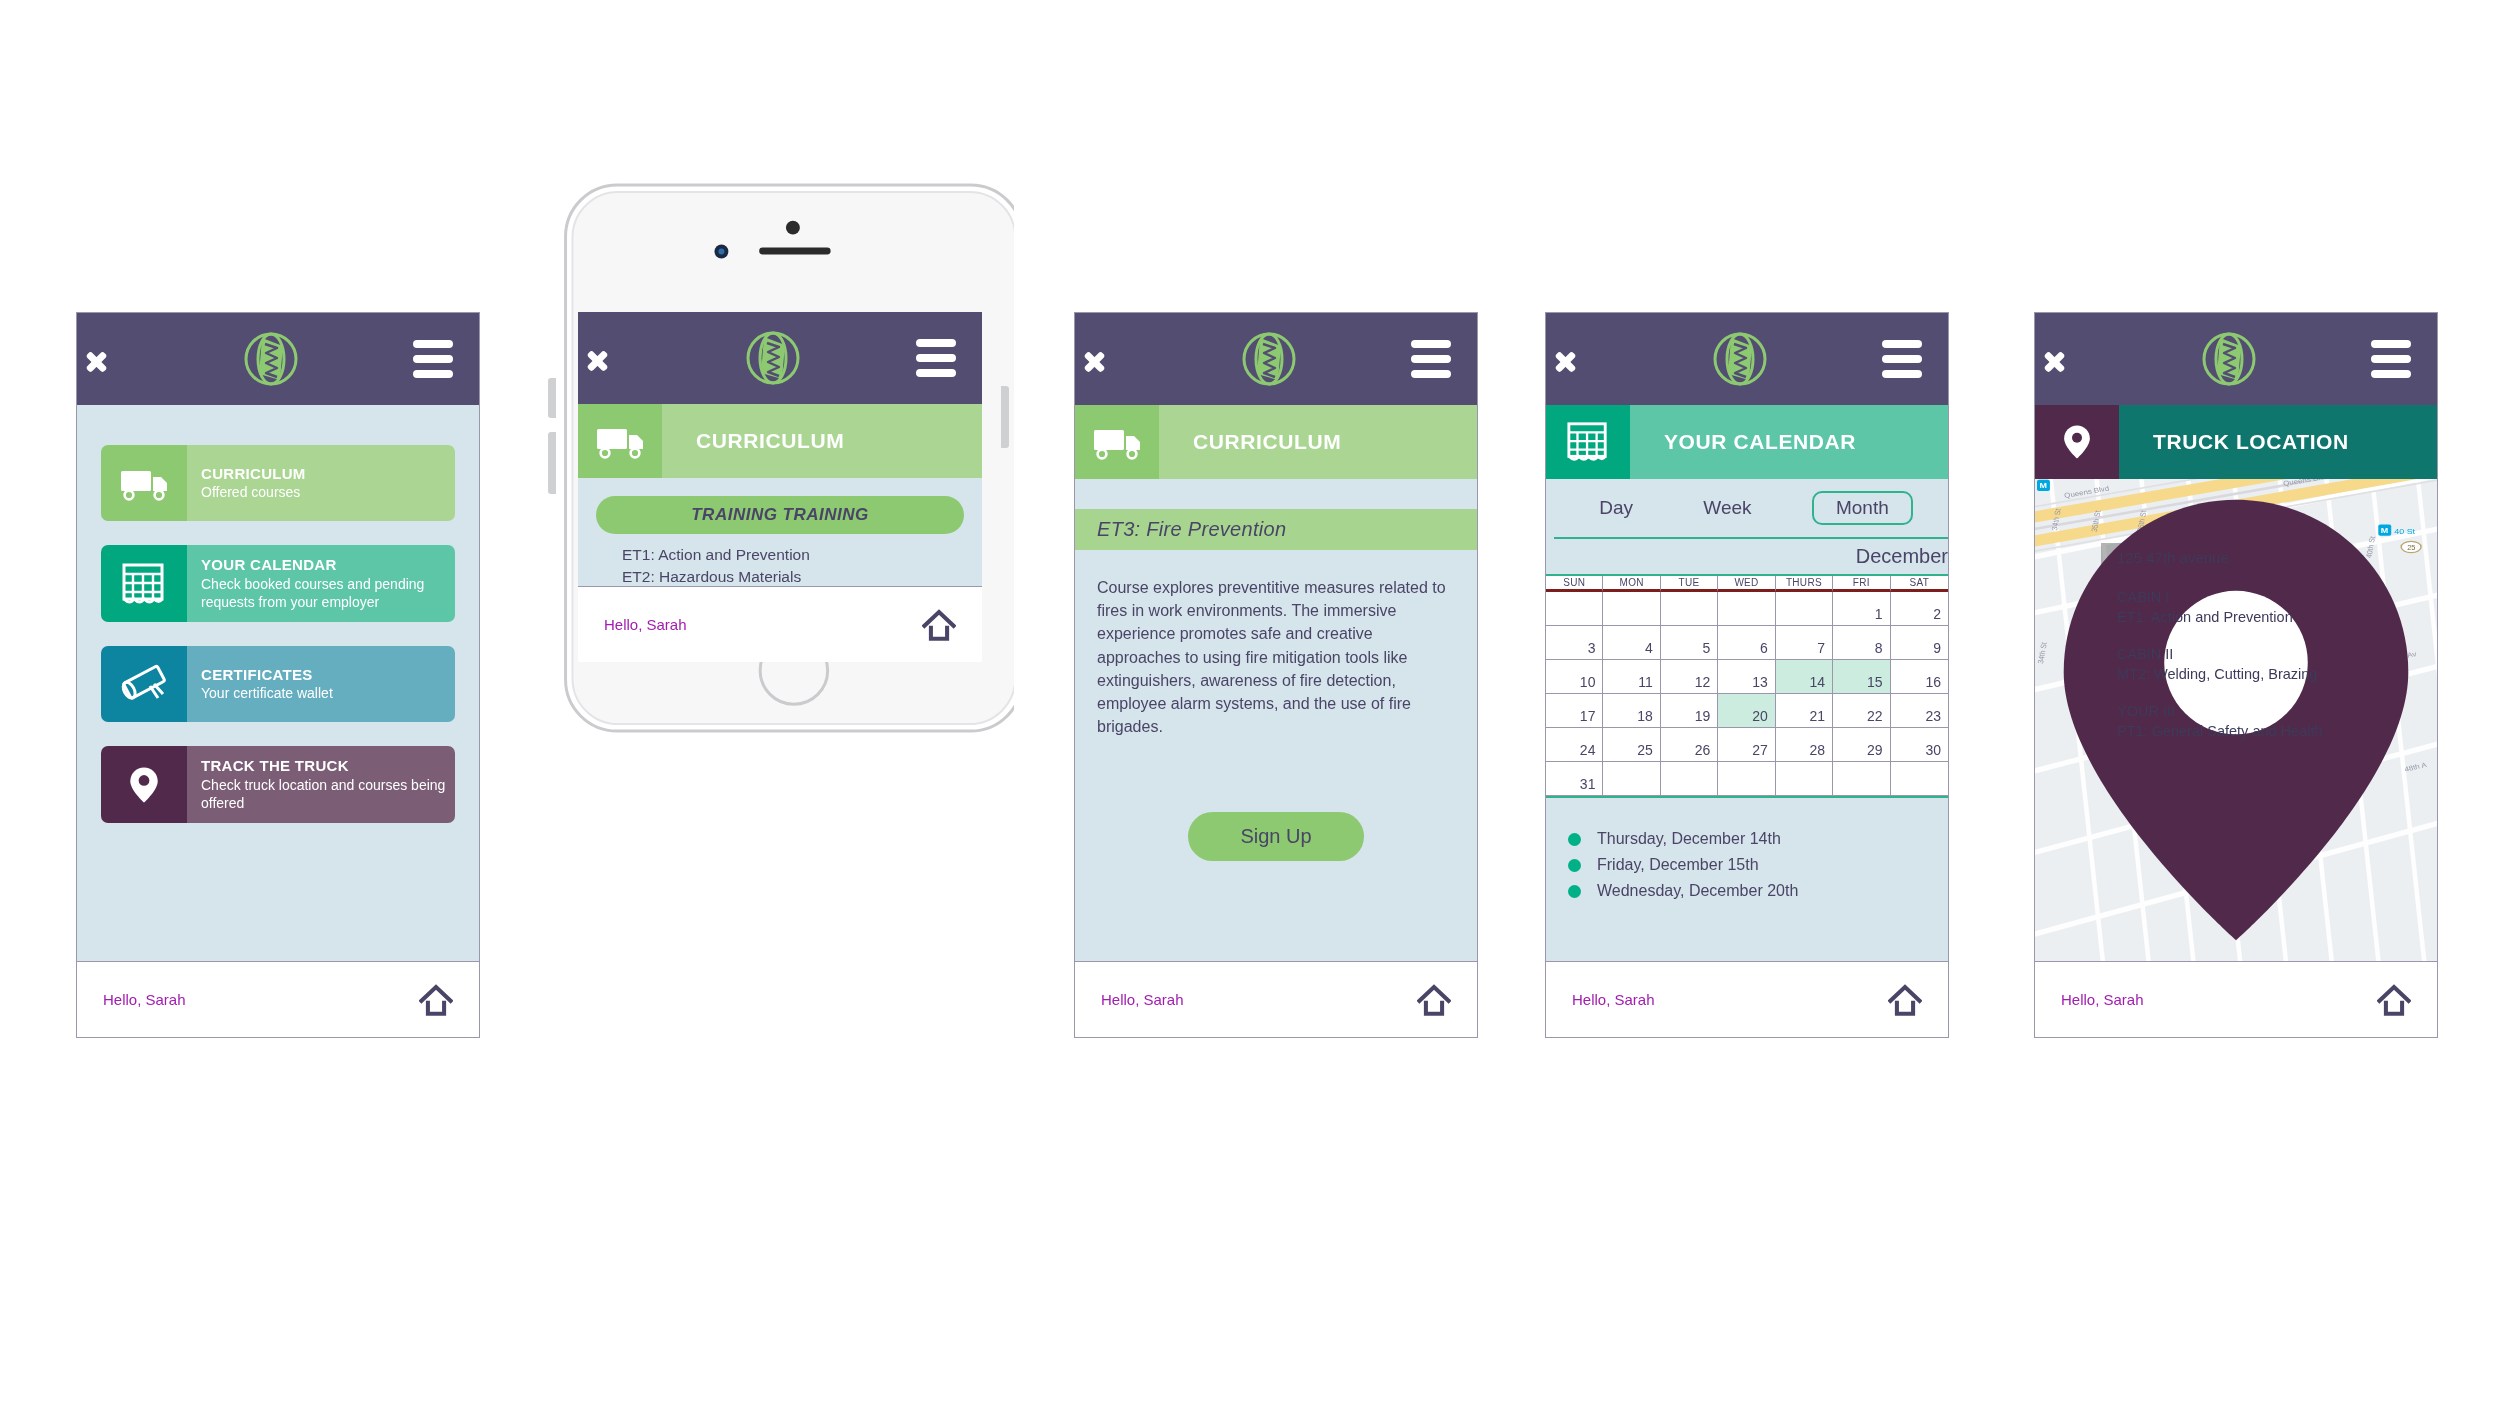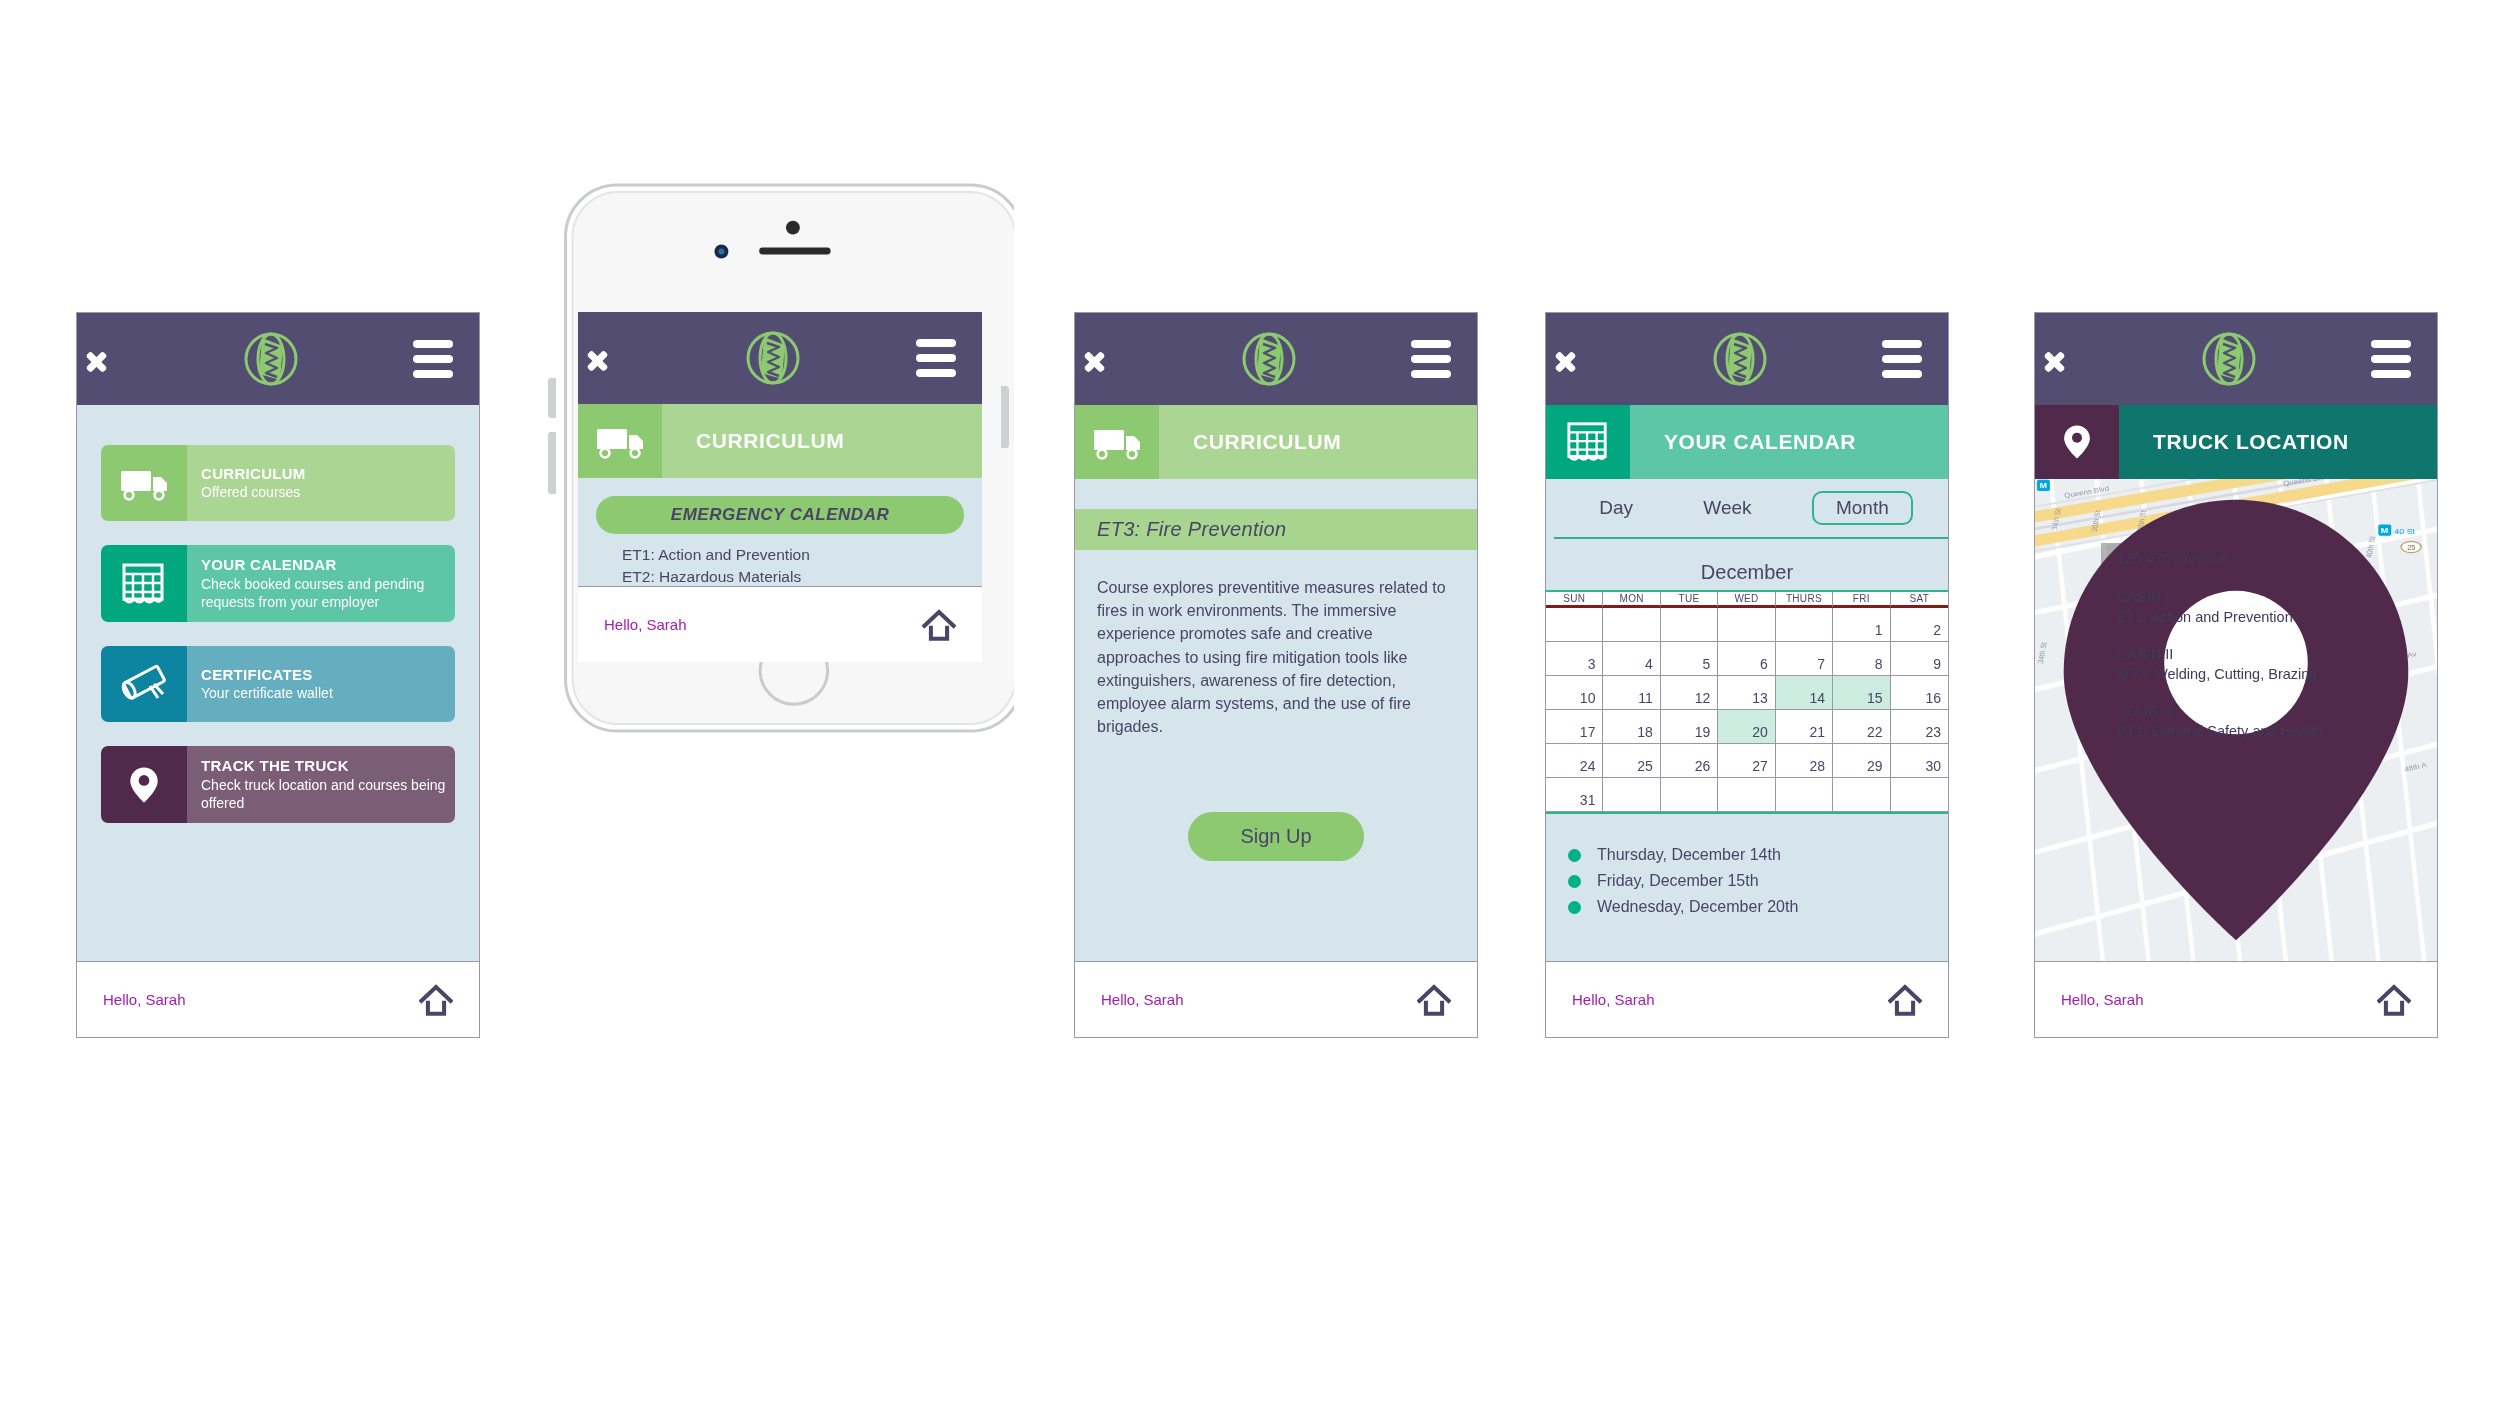--- a/index.html
+++ b/index.html
@@ -105,22 +105,22 @@
   }
 
   
   .cal-tabs {
     display: flex; align-items: center; justify-content: space-around;
     padding: 12px 10px; border-bottom: 2px solid #2fb38d; background: #d6e4ec; margin-left: 8px;
   }
   .cal-tab { color: #4a4566; font-size: 19px; padding: 4px 10px; }
   .cal-tab.active { border: 2px solid #2fb38d; border-radius: 10px; padding: 4px 22px; }
   .cal-month {
-    text-align: center; color: #4a4566; font-size: 20px;
-    padding: 6px 0; background: #d6e4ec; border-bottom: 2px solid #2fb38d; margin-top: 16px;
+    text-align: right; color: #4a4566; font-size: 20px;
+    padding: 6px 0; background: #d6e4ec; border-bottom: 2px solid #2fb38d;
   }
   .cal-grid { background: #ffffff; border-bottom: 2px solid #2fb38d; }
   .cal-row { display: grid; grid-template-columns: repeat(7, 1fr); }
   .cal-dow {
     text-align: center; color: #4a4566; font-size: 10px; letter-spacing: .3px;
     padding: 1px 0; border-right: 1px solid #9a96ab; border-bottom: 3px solid #7f1d1d;
   }
   .cal-dow:last-child { border-right: none; }
   .cal-cell {
     height: 34px; border-right: 1px solid #9a96ab; border-bottom: 1px solid #9a96ab;
@@ -308,21 +308,21 @@
       <div class="iconbox">
         <svg width="50" height="36" viewBox="0 0 50 36">
             <use href="#truck-mark"></use>
           </svg>
       </div>
       <div class="titlebox">CURRICULUM</div>
     </div>
     <div class="body">
       <div class="curr">
 
-        <div class="cat-pill">EMERGENCY CALENDAR</div>
+        <div class="cat-pill">TRAINING TRAINING</div>
         <ul class="course-list">
           <li>ET1:  Action and Prevention</li>
           <li>ET2: Hazardous Materials</li>
 
         </ul>
 
       </div>
     </div>
     <div class="footer">
       <span class="greet">Hello, Sarah</span>

